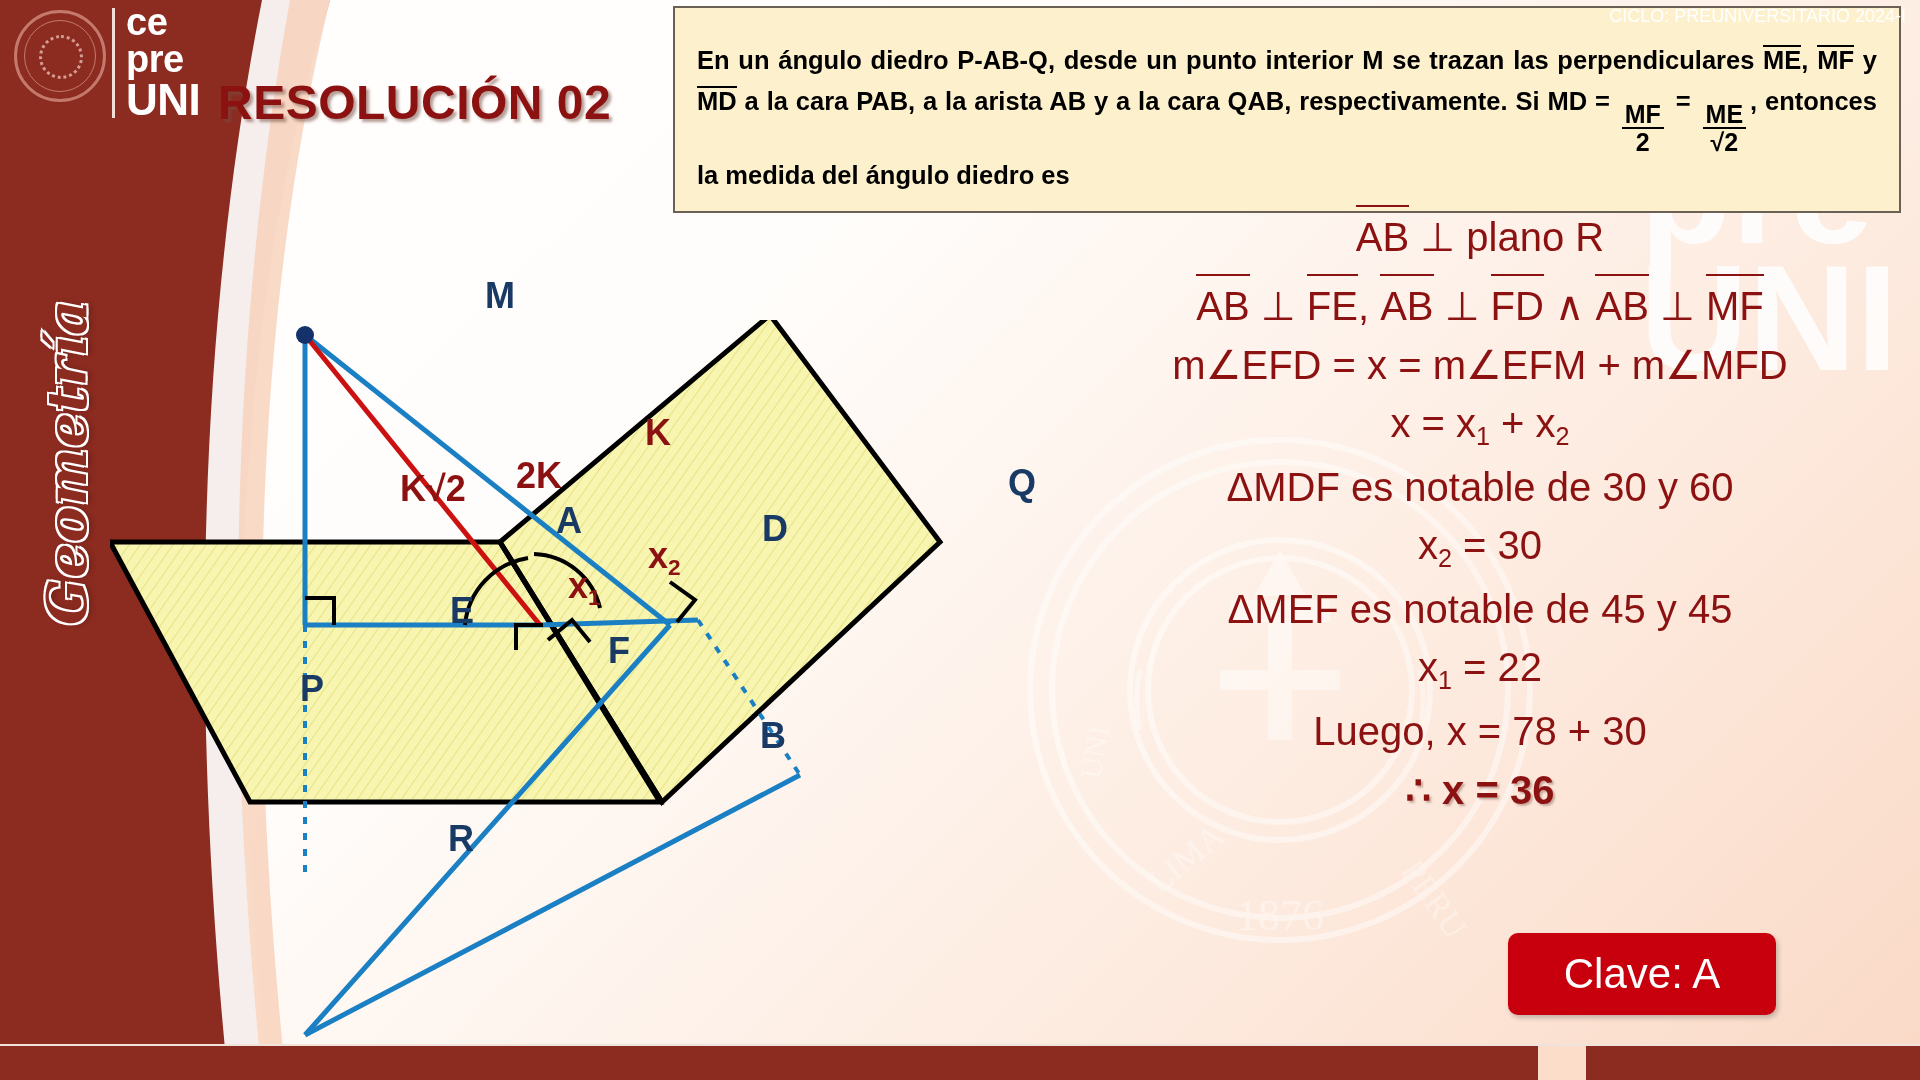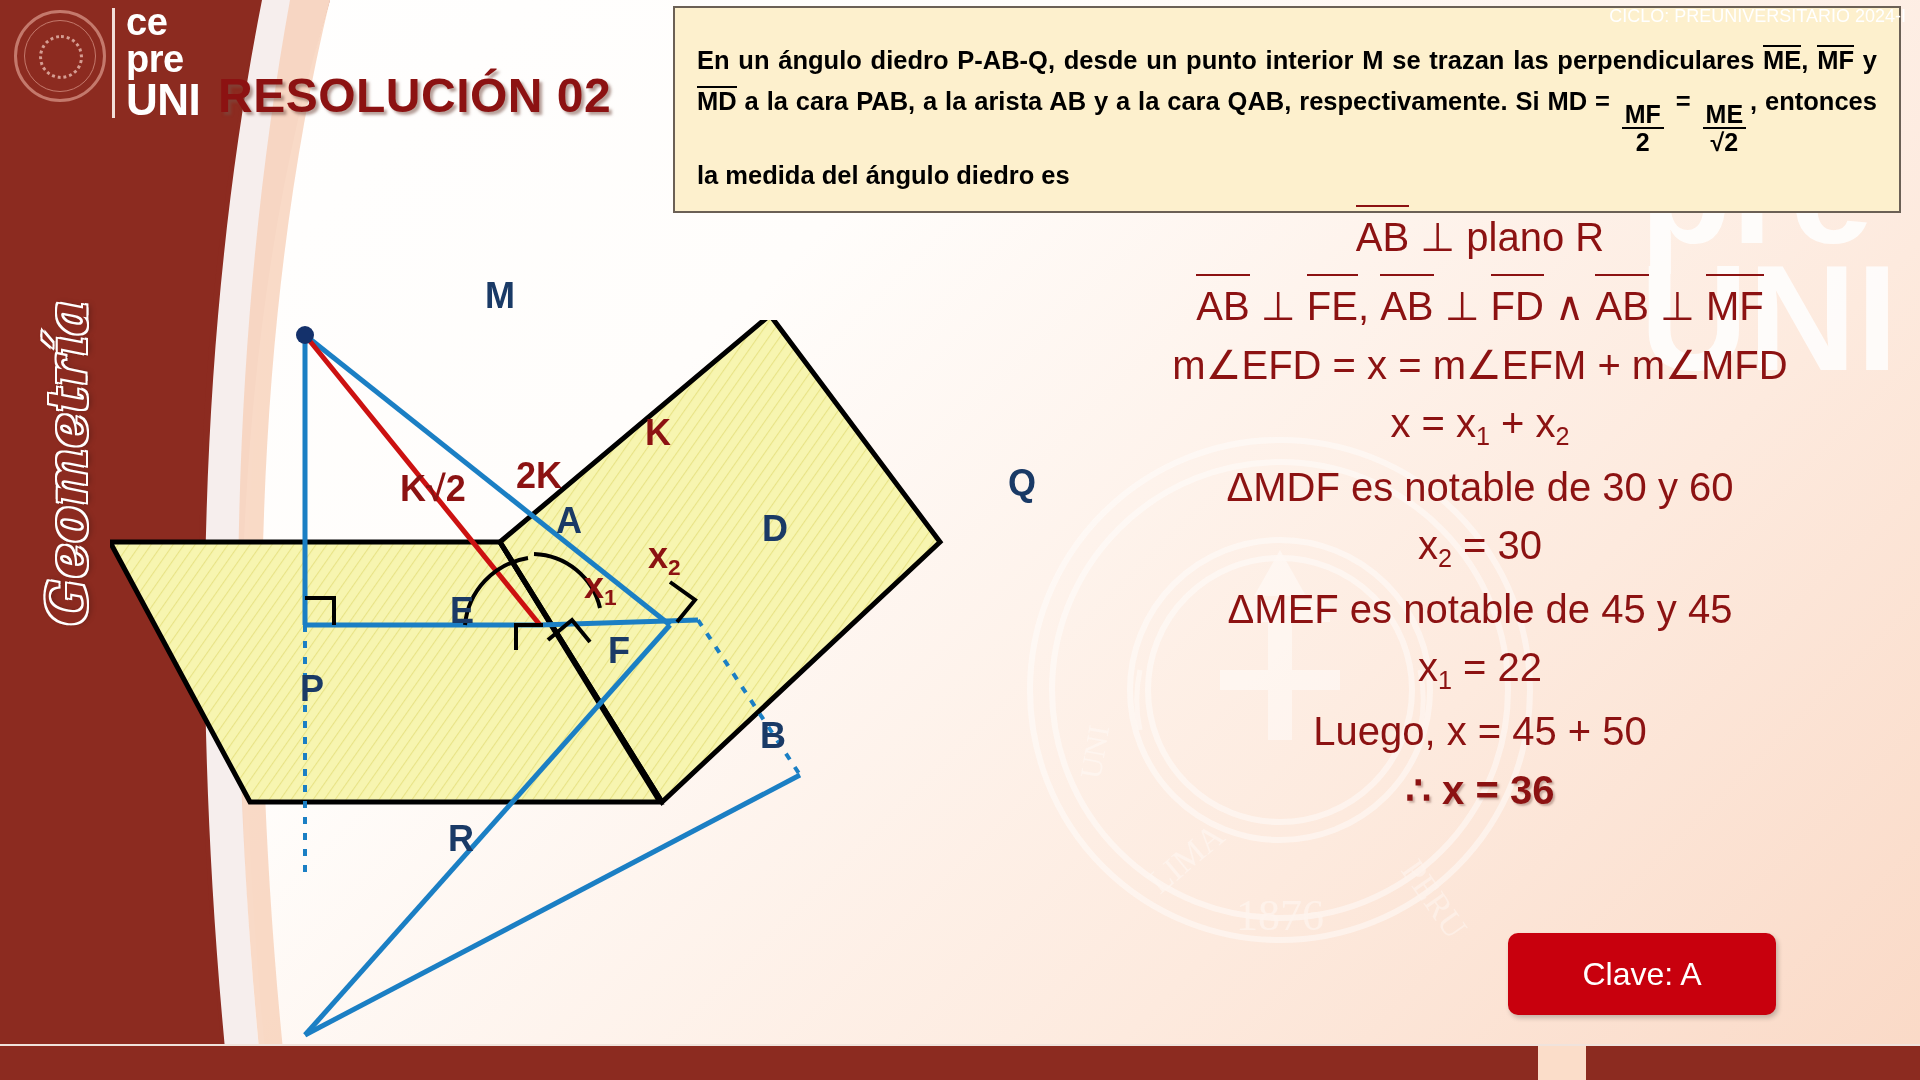--- a/index.html
+++ b/index.html
@@ -106,21 +106,21 @@
     line-height: 0.85;
     text-align: left;
     opacity: 0.85;
     z-index: 1;
     pointer-events: none;
   }
 
   
   .res-title {
     position: absolute;
-    left: 218px; top: 68px;
+    left: 218px; top: 75px;
     font-size: 48px; font-weight: bold;
     color: #8c1212;
     text-shadow: 3px 3px 3px rgba(120,80,70,0.55);
     z-index: 7;
     letter-spacing: 0.5px;
   }
 
   
   .problem-box {
     position: absolute;
@@ -166,21 +166,21 @@
   .sol-final { font-weight: bold; text-shadow: 2px 2px 2px rgba(150,110,100,0.5); }
 
   
   .clave-btn {
     position: absolute;
     left: 1508px; top: 933px;
     width: 268px; height: 82px;
     background: #c8000d;
     border-radius: 10px;
     color: #ffffff;
-    font-size: 32px;
+    font-size: 42px;
     display: flex; align-items: center; justify-content: center;
     z-index: 8;
     box-shadow: 2px 3px 5px rgba(0,0,0,0.22);
   }
 
   
   .footer {
     position: absolute; left: 0; bottom: 0;
     width: 1920px; height: 34px;
     background: #8c2b20;
@@ -331,21 +331,21 @@
     <div class="sol-line">
       <span>x</span><span class="sub">2</span><span> = 30</span>
     </div>
 
     <div class="sol-line">ΔMEF es notable de 45 y 45</div>
 
     <div class="sol-line">
       <span>x</span><span class="sub">1</span><span> = 22</span>
     </div>
 
-    <div class="sol-line">Luego,  x = 45 + 50</div>
+    <div class="sol-line">Luego,  x = 78 + 30</div>
 
     <div class="sol-line sol-final">∴ x = 36</div>
   </div>
 
   <div class="clave-btn">Clave: A</div>
 
   <svg class="diagram" viewBox="0 0 870 740">
     <defs>
       <pattern id="hatch" width="9" height="9" patternUnits="userSpaceOnUse" patternTransform="rotate(35)">
         <rect width="9" height="9" fill="#f7f5b0"></rect>
@@ -391,21 +391,21 @@
   <div class="lbl" style="left:760px; top:715px;">B</div>
   <div class="lbl" style="left:300px; top:668px;">P</div>
   <div class="lbl" style="left:1008px; top:462px;">Q</div>
   <div class="lbl" style="left:448px; top:818px;">R</div>
 
   <div class="lbl-red" style="left:645px; top:412px;">K</div>
   <div class="lbl-red" style="left:516px; top:455px;">2K</div>
   <div class="lbl-red" style="left:400px; top:468px;">
     <span>K</span><span>√2</span>
   </div>
-  <div class="lbl-red" style="left:584px; top:565px;">
+  <div class="lbl-red" style="left:568px; top:565px;">
     <span>x</span><span class="sub">1</span>
   </div>
   <div class="lbl-red" style="left:648px; top:535px;">
     <span>x</span><span class="sub">2</span>
   </div>
 
   <div class="footer"></div>
   <div class="footer-gap"></div>
   <div class="footer-right">CICLO: PREUNIVERSITARIO 2024-I</div>
 

